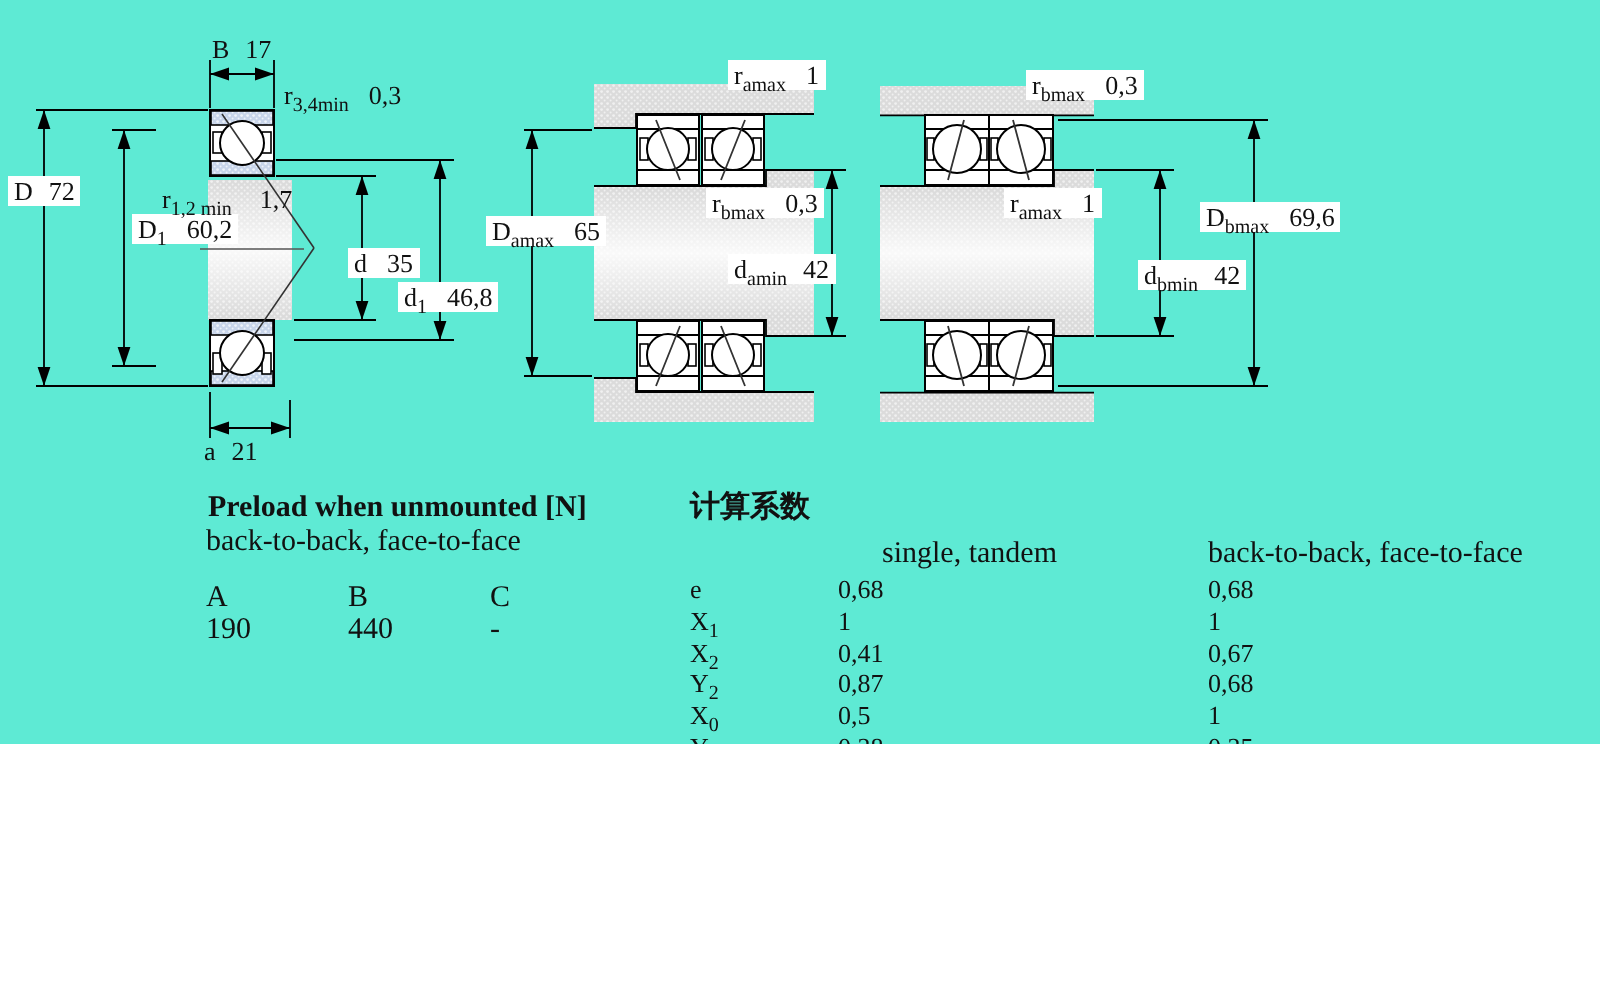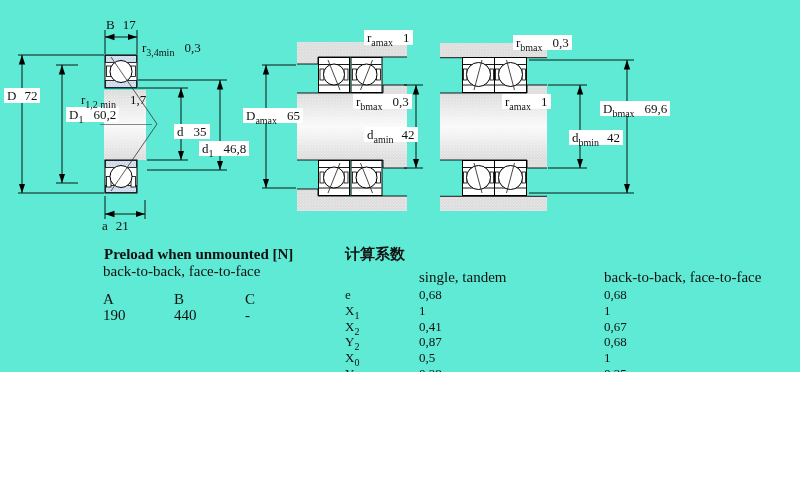--- a/index.html
+++ b/index.html
@@ -191,21 +191,21 @@
   <div class="tbl-text bold" style="left:104px;top:247px;">Preload when unmounted [N]</div>
   <div class="tbl-text" style="left:103px;top:264px;">back-to-back, face-to-face</div>
   <div class="tbl-text" style="left:103px;top:292px;">A</div>
   <div class="tbl-text" style="left:174px;top:292px;">B</div>
   <div class="tbl-text" style="left:245px;top:292px;">C</div>
   <div class="tbl-text" style="left:103px;top:308px;">190</div>
   <div class="tbl-text" style="left:174px;top:308px;">440</div>
   <div class="tbl-text" style="left:245px;top:308px;">-</div>
 
   <div class="tbl-text bold" style="left:345px;top:247px;">计算系数</div>
-  <div class="tbl-text" style="left:419px;top:270px;">single, tandem</div>
+  <div class="tbl-text" style="left:441px;top:270px;">single, tandem</div>
   <div class="tbl-text" style="left:604px;top:270px;">back-to-back, face-to-face</div>
 
   <div class="f-rows">
     <div class="f-row">
         <span class="lab"><span>e</span><sub></sub></span>
         <span class="v1">0,68</span>
         <span class="v2">0,68</span>
       </div>
     <div class="f-row">
         <span class="lab"><span>X</span><sub>1</sub></span>

